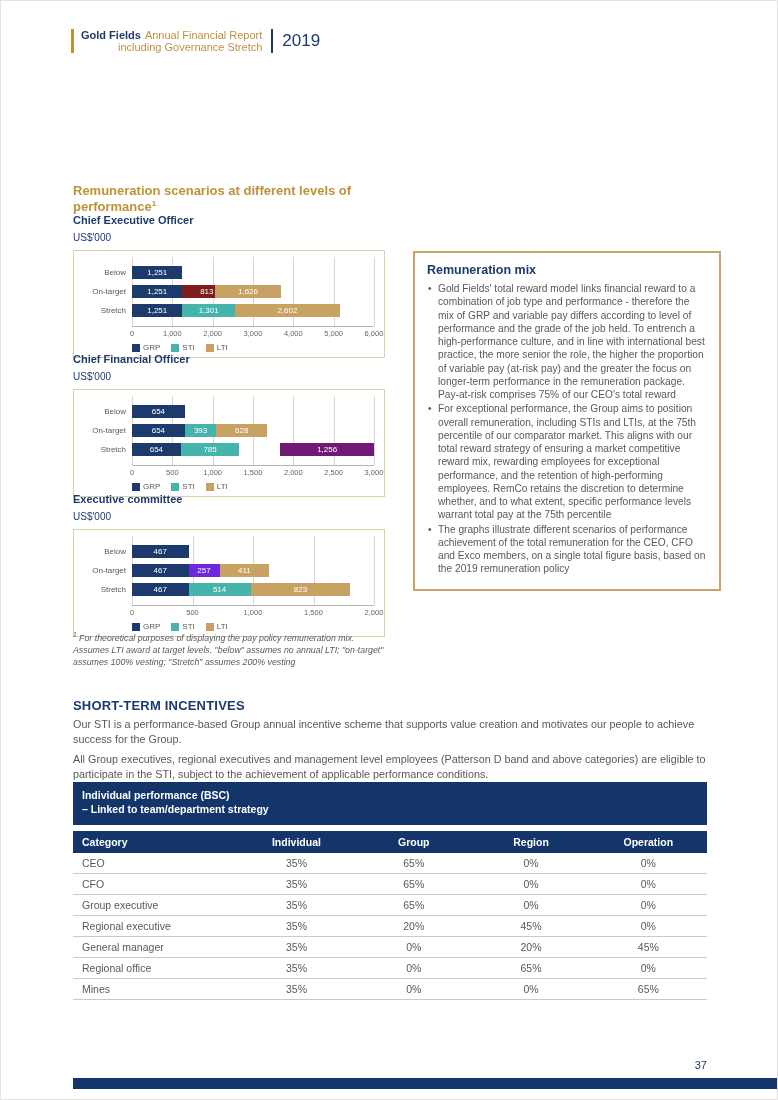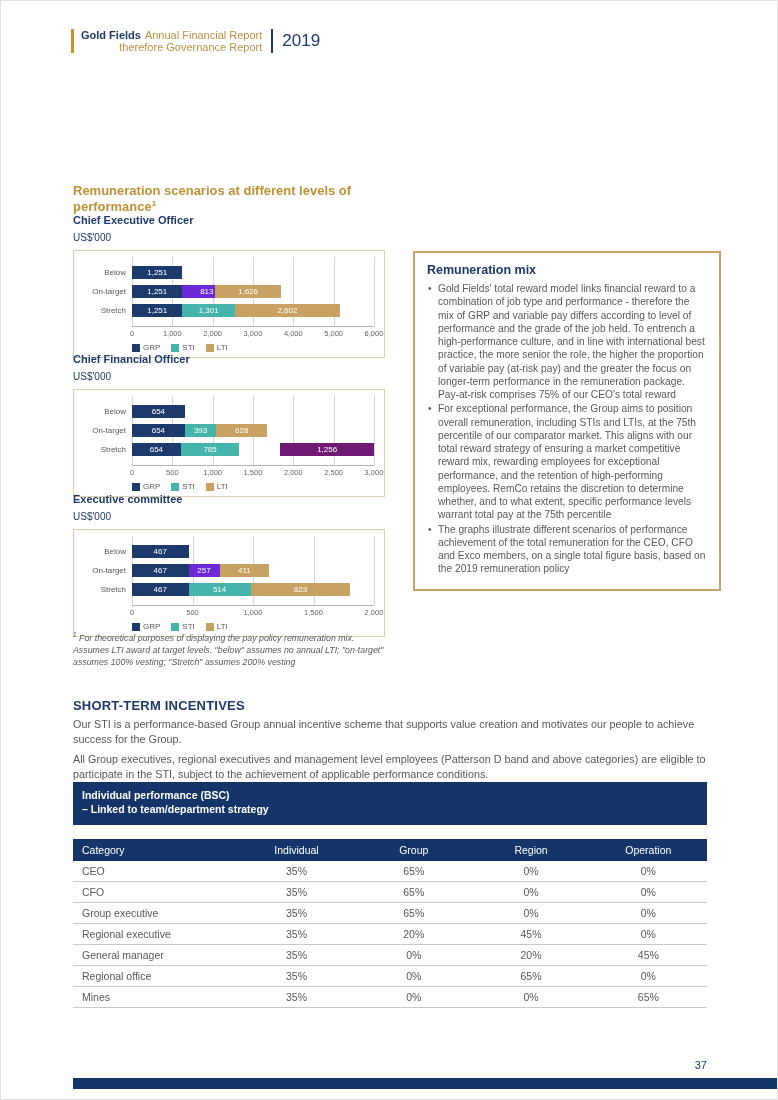--- a/index.html
+++ b/index.html
@@ -55,42 +55,42 @@
   
   .sti-heading{position:absolute;left:72px;top:697px;color:#1d3a6d;font-weight:bold;font-size:13px;letter-spacing:.2px}
   .para{position:absolute;left:72px;width:636px;font-size:10.8px;color:#58595b;line-height:1.35}
   .p1{top:716px}.p2{top:751px}
 
   
   .inc-table{position:absolute;left:72px;top:781px;width:634px;font-size:10.5px}
   .tbl-top{display:flex;background:#14356a;color:#fff;padding:7px 9px 8px}
   .tbl-top .left{width:42%;display:flex;flex-direction:column;justify-content:flex-end;font-weight:bold;line-height:1.32}
   .tbl-top .right{width:58%;font-weight:bold;line-height:1.32}
-  .tbl-cols{display:flex;background:#14356a;color:#fff;font-weight:normal;margin-top:14px;padding:5px 0}
+  .tbl-cols{display:flex;background:#14356a;color:#fff;font-weight:bold;margin-top:6px;padding:5px 0}
   .cell{padding:0 4px}
   .cell.cat{width:26%;padding-left:9px}
   .cell.num{width:18.5%;text-align:center}
   .tbl-body .trow{display:flex;color:#58595b;padding:4px 0;border-bottom:1px solid #c9c9c9;align-items:center}
 
   
   .pageno{position:absolute;right:70px;top:1058px;color:#1d3a6d;font-size:11px}
   .footer-bar{position:absolute;left:72px;right:0;top:1077px;height:11px;background:#14356a}
 </style>
 </head>
 <body>
 
 <div class="page">
 
   <div class="header">
     <div class="hbar"></div>
     <div class="htext">
       <div class="hline1">
         <span class="brand">Gold Fields</span><span class="hsub">Annual Financial Report</span>
       </div>
-      <div class="hline2">therefore Governance Report</div>
+      <div class="hline2">including Governance Stretch</div>
     </div>
     <div class="hdiv"></div>
     <div class="hyear">2019</div>
   </div>
 
   <div class="sec-title">
     <span>Remuneration scenarios at different levels of performance</span><sup>1</sup>
   </div>
 
   <div class="chart-group cg1">
@@ -114,21 +114,21 @@
                 <span>1,251</span>
               </div>
             </div>
           </div>
           <div class="crow">
             <div class="clabel">On-target</div>
             <div class="ctrack">
               <div class="seg" style="width: 20.85%; background: rgb(29, 58, 109);">
                 <span>1,251</span>
               </div>
-              <div class="seg" style="width: 13.55%; background: #6d28d9; padding-left: 16px;">
+              <div class="seg" style="width: 13.55%; background: #7f1d1d; padding-left: 16px;">
                 <span>813</span>
               </div>
               <div class="seg" style="width: 27.1%; background: rgb(200, 162, 99);">
                 <span>1,626</span>
               </div>
             </div>
           </div>
           <div class="crow">
             <div class="clabel">Stretch</div>
             <div class="ctrack">

